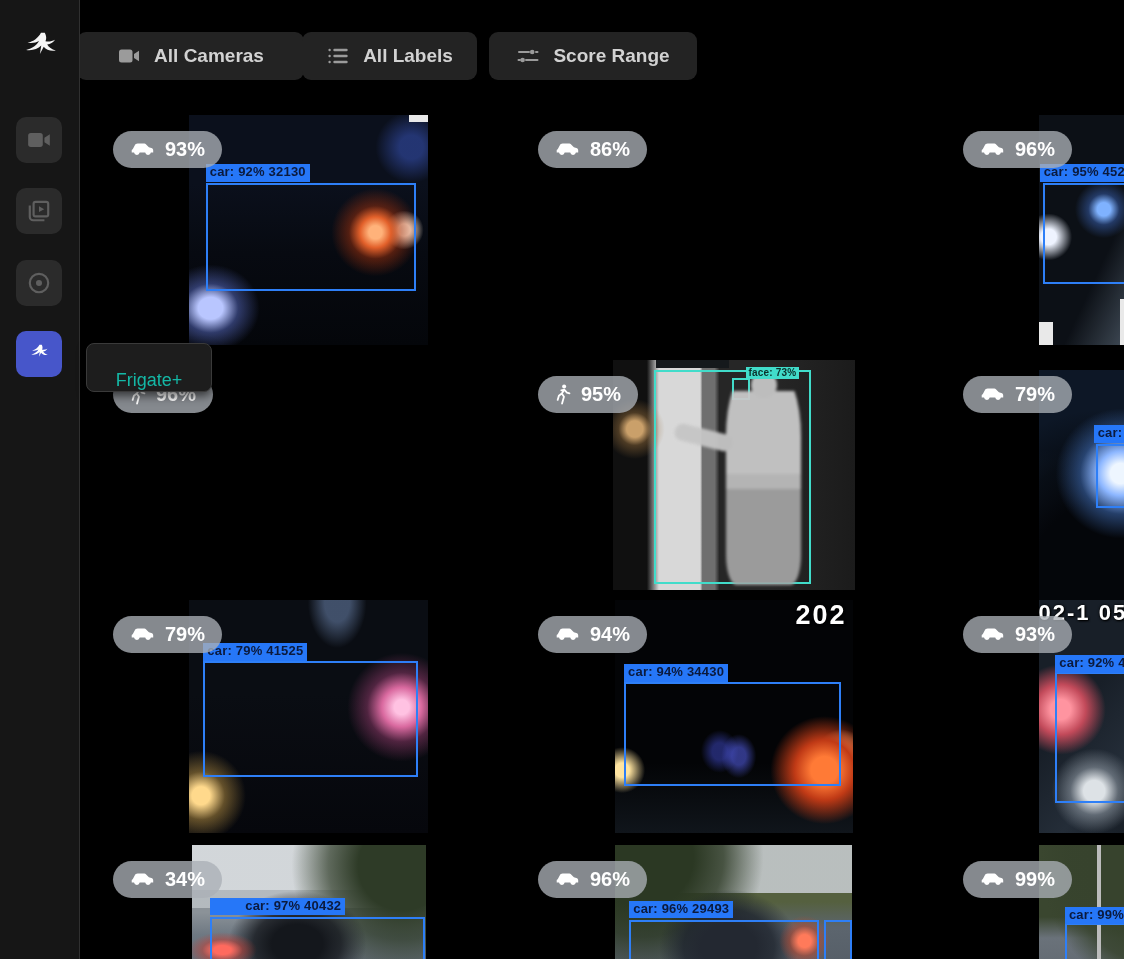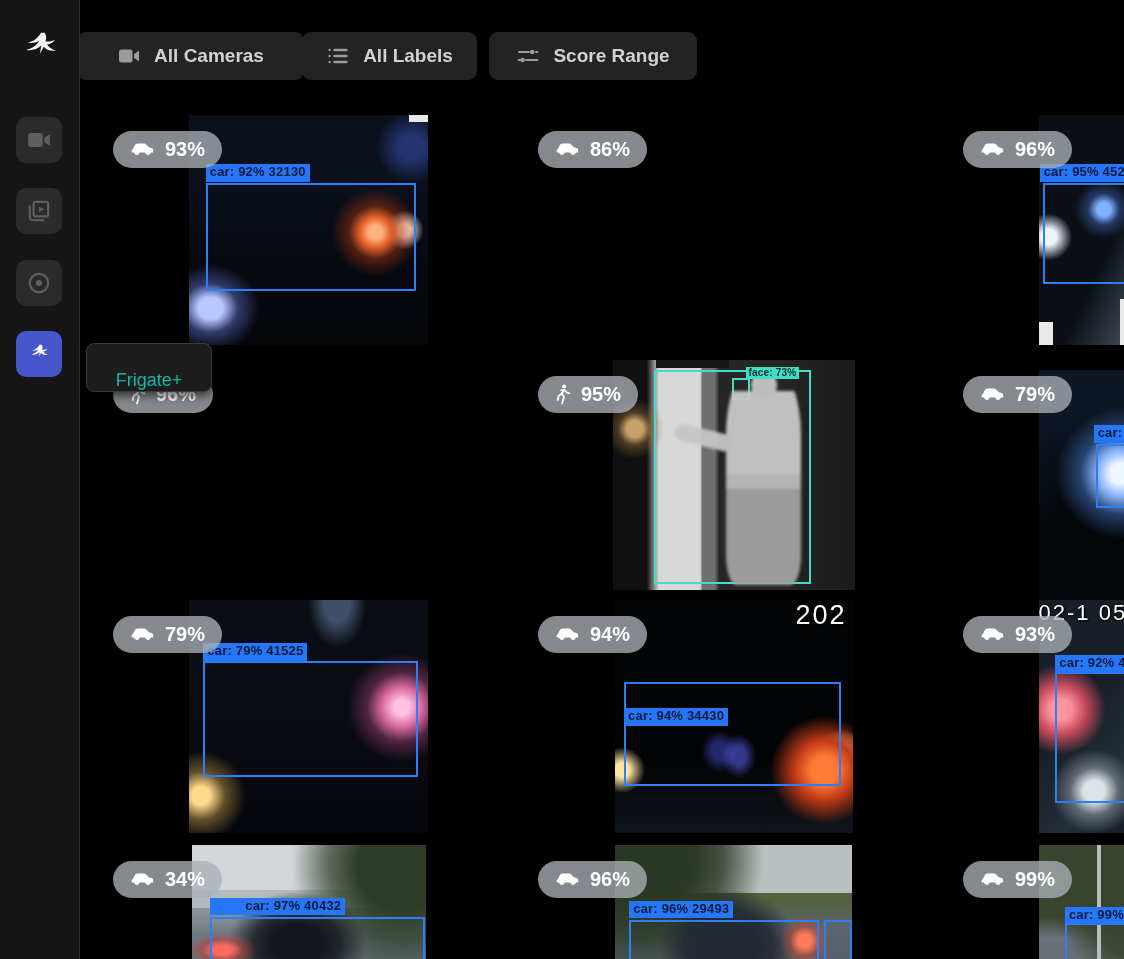--- a/index.html
+++ b/index.html
@@ -44,21 +44,21 @@
   .dlabel{position:absolute;padding:1px 4px 2px;font-weight:700;font-size:13px;line-height:1.15;
           white-space:nowrap;letter-spacing:.2px;z-index:3;}
   .dlabel.blue{background:#2677f8;color:#0b1a3d;}
   .dlabel.teal{background:#41dcca;color:#0b322c;}
   .dlabel.small{font-size:10px;padding:0 3px 1px;}
   .strip{position:absolute;z-index:2;}
   .strip-white{background:#e9e9e9;}
   .strip-dark{background:#15191c;}
   .strip-teal{background:#41dcca;}
   .strip-bucket{background:#e3e3e3;border-radius:4px;z-index:2;}
-  .ts{position:absolute;color:#fff;font-weight:400;letter-spacing:2px;z-index:4;
+  .ts{position:absolute;color:#fff;font-weight:700;letter-spacing:2px;z-index:4;
       text-shadow:0 0 3px #000,1px 1px 2px #000;white-space:nowrap;}
 
   .fig{position:absolute;filter:blur(1.5px);opacity:.95;z-index:1;
        background:linear-gradient(180deg,transparent 0 9%,#c9c9c9 9% 48%,#bcbcbc 48% 55%,#a2a2a2 55% 100%);
        border-radius:30% 30% 14% 14%;}
   .fig::before{content:"";position:absolute;top:0;left:50%;transform:translateX(-50%);
        width:26px;height:26px;border-radius:50%;background:#c6c6c6;}
   .fig-person-bucket{left:31%;top:9%;width:36%;height:84%;}
   .fig-person-reaching{left:47%;top:5%;width:31%;height:93%;}
   .fig-person-reaching::after{content:"";position:absolute;left:-70%;top:27%;width:78%;height:8%;
@@ -250,21 +250,21 @@
   </div>
     <div class="cell" style="left: 521px; top: 600px;">
     <div class="badge">
       <svg class="badge-icon i-car">
           <use href="#icon-car"></use>
         </svg>
       <span class="badge-score">94%</span>
     </div>
     <div class="thumb s8" style="width: 238px; height: 233px;">
         <div class="dbox blue" style="left: 4%; top: 35%; width: 91%; height: 45%;"></div>
-        <div class="dlabel blue" style="left: 4%; top: 27.5%; margin-top: 44px;">car: 94% 34430</div>
+        <div class="dlabel blue" style="left: 4%; top: 27.5%;">car: 94% 34430</div>
         <div class="ts" style="left: 76%; top: 0%; font-size: 27px;">202</div>
       </div>
   </div>
     <div class="cell" style="left: 946px; top: 600px;">
     <div class="badge">
       <svg class="badge-icon i-car">
           <use href="#icon-car"></use>
         </svg>
       <span class="badge-score">93%</span>
     </div>

